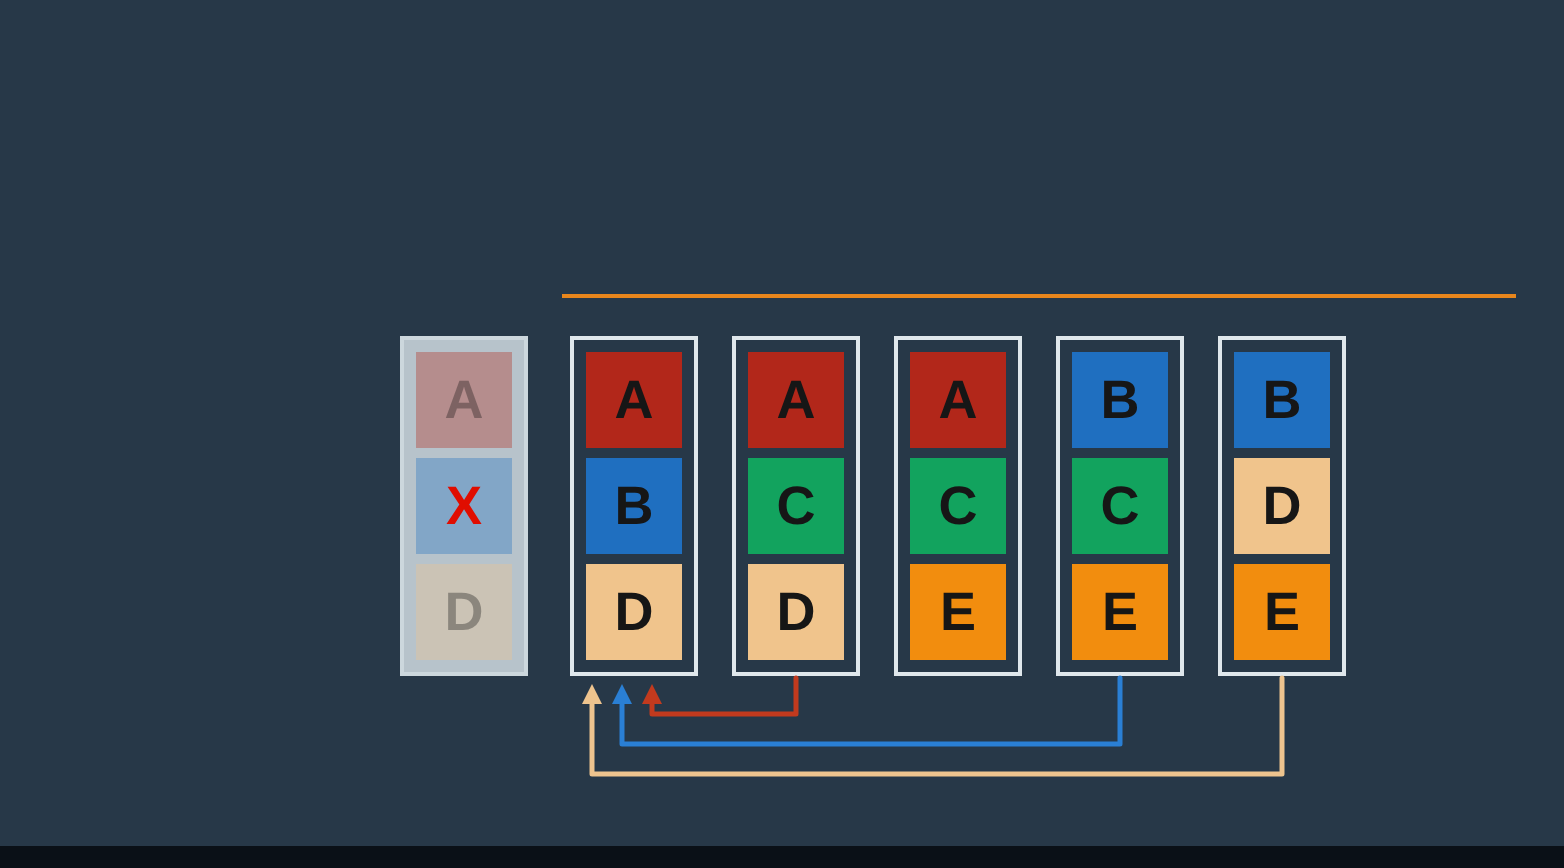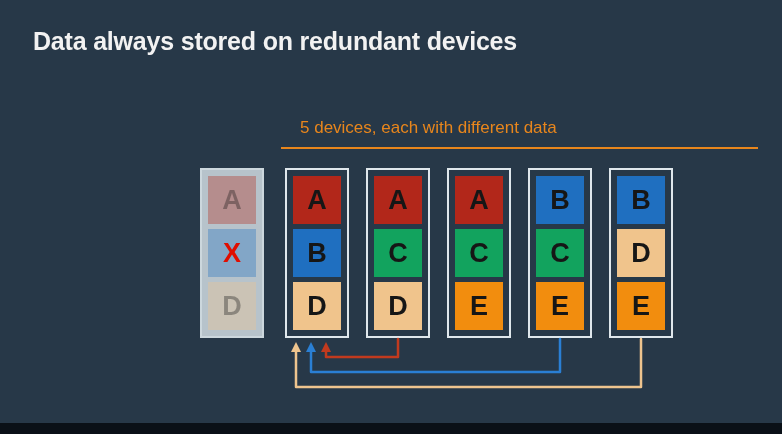--- a/index.html
+++ b/index.html
@@ -43,23 +43,21 @@
   .arrows { position:absolute; left:0; top:0; pointer-events:none; }
   .arrows path { fill:none; stroke-width:2.5; stroke-linejoin:round; stroke-linecap:round; }
 
   .bottom-bar { position:absolute; left:0; bottom:0; width:100%; height:11px; background:#0a1017; }
 </style>
 </head>
 <body>
 
 <div class="slide" id="slide" style="background: rgb(39, 56, 72);">
 
-  <h1 class="title" style="color: rgb(242, 242, 242);">Data always stored on redundant devices</h1>
 
-  <div class="caption" id="caption" style="color: rgb(232, 134, 28);">5 devices, each with different data</div>
   <div class="caption-underline" id="caption-underline" style="background: rgb(232, 134, 28);"></div>
 
   <div class="devices-row" id="devices-row">
     <div class="device ghost" id="ghost-device" style="background: rgb(183, 195, 203);">
         <div class="cell" style="background: rgba(178, 39, 26, 0.35);">
           <span style="color: rgba(20, 20, 20, 0.35);">A</span>
         </div>
         <div class="cell" style="background: rgba(31, 111, 192, 0.35);">
           <span style="color: rgb(224, 13, 0); font-weight: 700;">X</span>
         </div>

